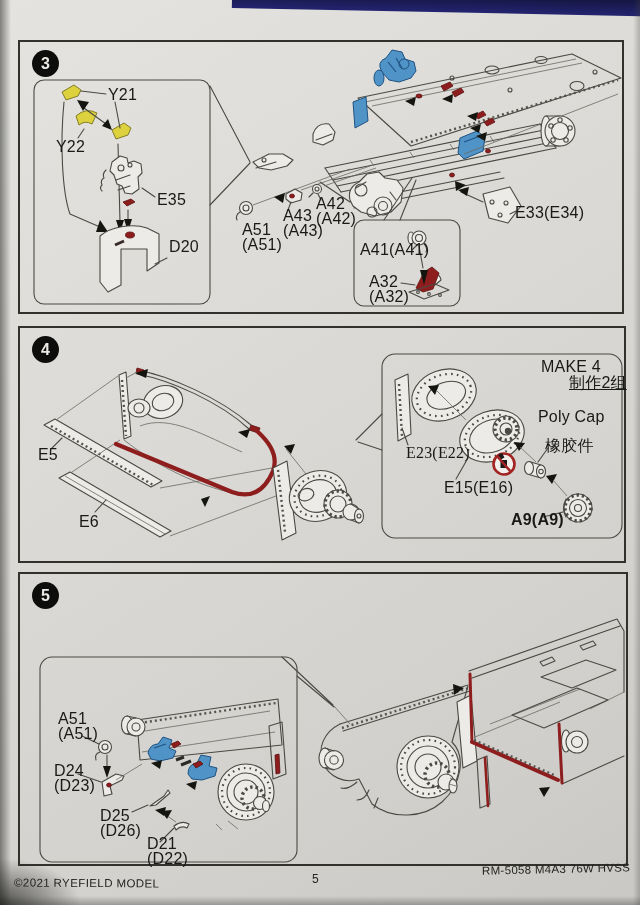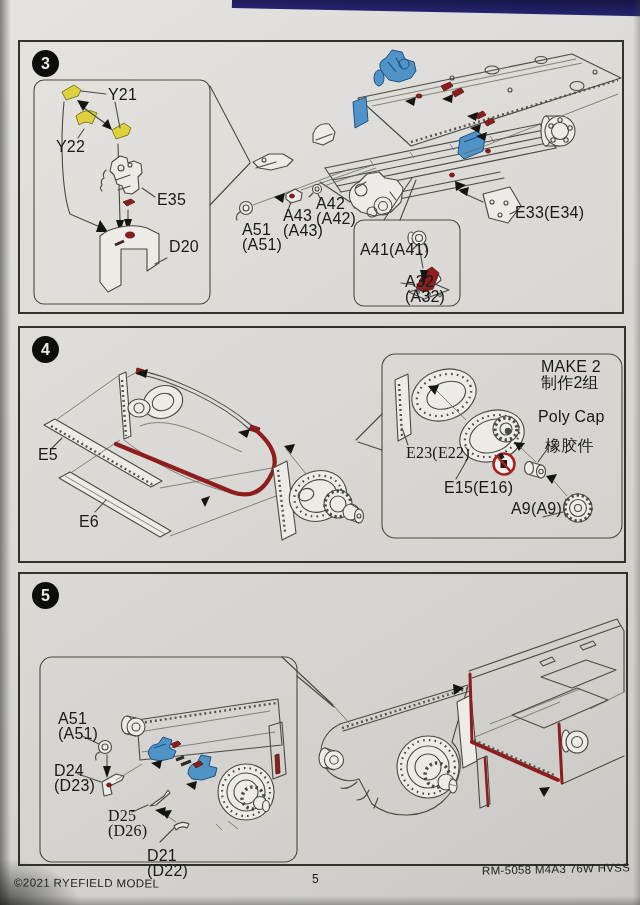--- a/index.html
+++ b/index.html
@@ -232,21 +232,21 @@
 
   <div class="plabel" style="left:88px; top:45px;">Y21</div>
   <div class="plabel" style="left:36px; top:97px;">Y22</div>
   <div class="plabel" style="left:137px; top:150px;">E35</div>
   <div class="plabel" style="left:149px; top:197px;">D20</div>
   <div class="plabel" style="left:222px; top:180px;"><span>A51</span><br><span>(A51)</span></div>
   <div class="plabel" style="left:263px; top:166px;"><span>A43</span><br><span>(A43)</span></div>
   <div class="plabel" style="left:296px; top:154px;"><span>A42</span><br><span>(A42)</span></div>
   <div class="plabel" style="left:495px; top:163px;">E33(E34)</div>
   <div class="plabel" style="left:340px; top:200px;">A41(A41)</div>
-  <div class="plabel" style="left:349px; top:232px;margin-left:36px;"><span>A32</span><br><span>(A32)</span></div>
+  <div class="plabel" style="left:349px; top:232px;"><span>A32</span><br><span>(A32)</span></div>
 </div>
 
 <div class="step-box" id="step4-box">
   <div class="step-badge">4</div>
 
   <svg class="diagram" viewBox="0 0 604 233">
 
     <g>
       <path class="fp" d="M24,97 l11,-6 107,62 -11,6 z"></path>
       <path class="riv" d="M31,98 L135,158"></path>
@@ -349,27 +349,27 @@
       <circle class="teeth" cx="558" cy="180" r="13"></circle>
       <circle class="ln" cx="558" cy="180" r="8.5"></circle>
       <circle class="ln" cx="558" cy="180" r="3.5"></circle>
       <path class="ln" d="M546,171 q-5,9 0,18"></path>
       <path class="ln" d="M523,189 L543,184"></path>
     </g>
   </svg>
 
   <div class="plabel" style="left:18px; top:119px;">E5</div>
   <div class="plabel" style="left:59px; top:186px;">E6</div>
-  <div class="plabel" style="left:521px; top:31px;">MAKE 2</div>
-  <div class="plabel" style="left:521px; top:47px;">制作2组</div>
+  <div class="plabel" style="left:521px; top:31px;">MAKE 4</div>
+  <div class="plabel" style="left:549px; top:47px;text-decoration:underline;">制作2组</div>
   <div class="plabel" style="left:386px; top:117px;font-family:Liberation Serif, serif;">E23(E22)</div>
   <div class="plabel" style="left:424px; top:152px;">E15(E16)</div>
   <div class="plabel" style="left:518px; top:81px;">Poly Cap</div>
   <div class="plabel" style="left:525px; top:110px;">橡胶件</div>
-  <div class="plabel" style="left:491px; top:173px;">A9(A9)</div>
+  <div class="plabel" style="left:491px; top:184px;font-weight:bold;">A9(A9)</div>
 </div>
 
 <div class="step-box" id="step5-box">
   <div class="step-badge">5</div>
 
   <svg class="diagram" viewBox="0 0 606 290">
 
     <g>
       <rect class="ln" x="20" y="83" width="257" height="205" rx="12"></rect>
       <path class="ln" d="M262,83 L313,131 M277,102 L314,133"></path>
@@ -466,22 +466,22 @@
       <path class="rl" d="M452,168 L538,206" stroke-width="4"></path>
       <path class="riv" d="M454,166 L536,202" stroke-width="1.6"></path>
       <path class="rl" d="M539,150 L542,209" stroke-width="3"></path>
       <path class="ah" d="M444,114 L433,110 L434,121 Z"></path>
       <path class="ah" d="M530,213 L519,214 L524,223 Z"></path>
     </g>
   </svg>
 
   <div class="plabel" style="left:38px; top:137px;"><span>A51</span><br><span>(A51)</span></div>
   <div class="plabel" style="left:34px; top:189px;"><span>D24</span><br><span>(D23)</span></div>
-  <div class="plabel" style="left:88px; top:234px;font-family:Liberation Serif, serif;"><span>D25</span><br><span>(D26)</span></div>
-  <div class="plabel" style="left:127px; top:262px;margin-top:12px;"><span>D21</span><br><span>(D22)</span></div>
+  <div class="plabel" style="left:80px; top:234px;"><span>D25</span><br><span>(D26)</span></div>
+  <div class="plabel" style="left:127px; top:262px;"><span>D21</span><br><span>(D22)</span></div>
 </div>
 
 <div class="footer-text" id="footer-copyright">©2021 RYEFIELD MODEL</div>
 <div class="footer-text" id="footer-page">5</div>
 <div class="footer-text" id="footer-code">RM-5058 M4A3 76W HVSS</div>
 
 <div class="left-shade"></div>
 <div class="right-shade"></div>
 <div class="bottom-shade"></div>
 <div class="corner-shade"></div>

